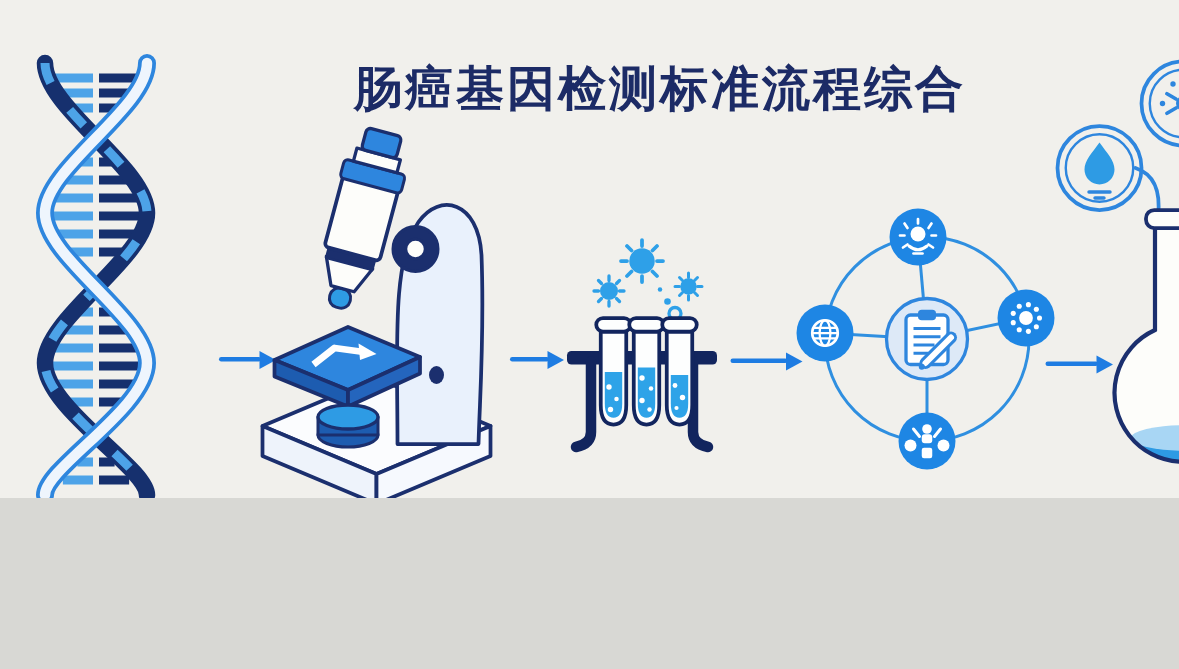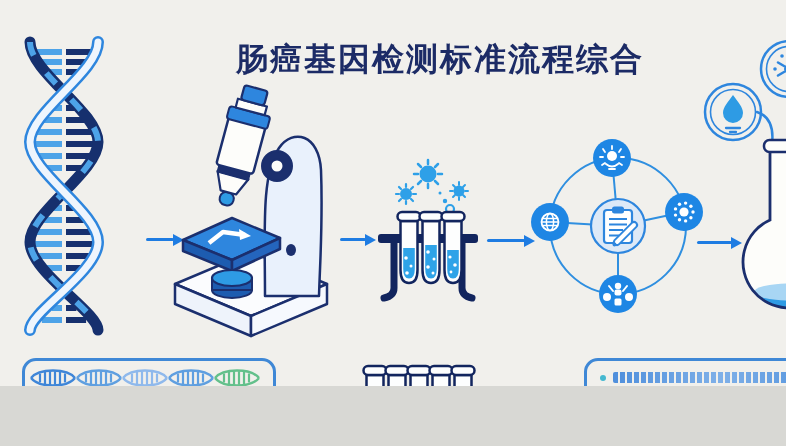--- a/index.html
+++ b/index.html
@@ -1,17 +1,17 @@
 <!DOCTYPE html>
 <html><head>
 <meta charset="utf-8">
 <style>
   html,body{margin:0;padding:0;background:#d8d8d4;}
   .canvas{
-    position:relative;width:786px;height:386px;margin:0 auto;
+    position:relative;width:786px;height:332px;margin:0 auto;
     background:#f1f0ec;overflow:hidden;
     font-family:"Liberation Sans",sans-serif;
   }
   .title{
     position:absolute;left:440px;top:38px;transform:translateX(-50%);
     font-size:32px;font-weight:700;color:#1c2b66;letter-spacing:2px;white-space:nowrap;
   }
   svg{position:absolute;overflow:visible;}
   
   .arrow{position:absolute;height:3px;background:#1e7ce2;border-radius:1.5px;}

